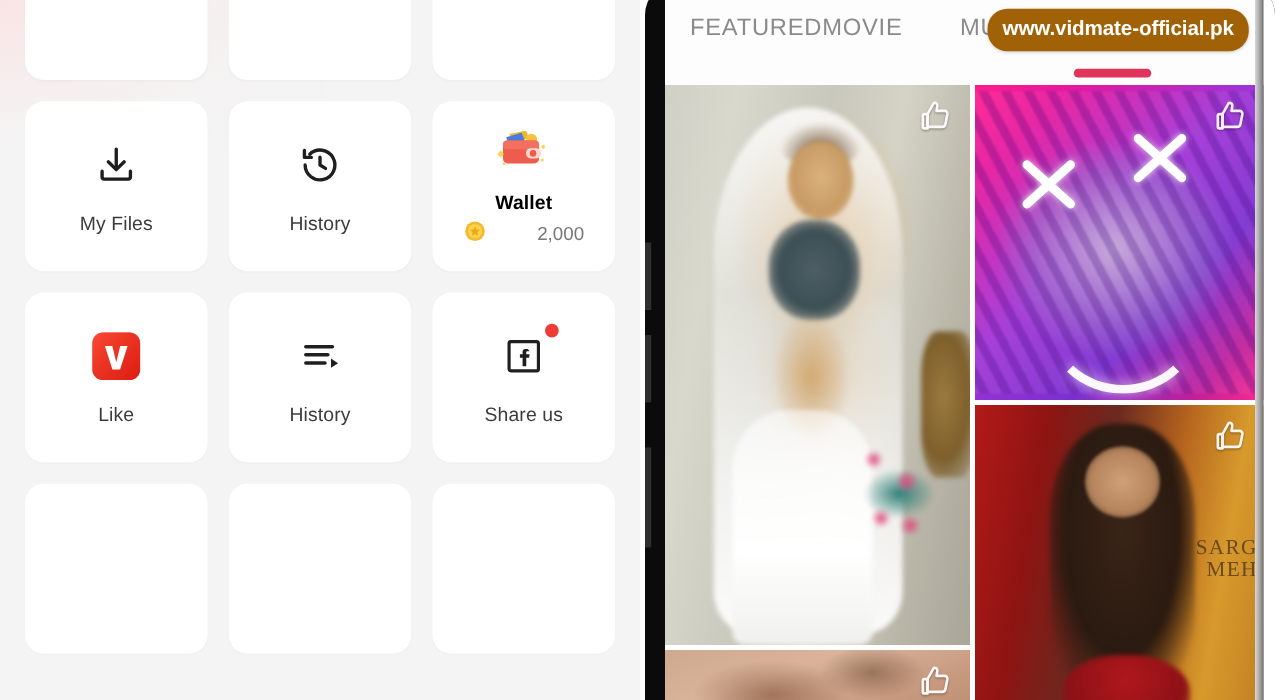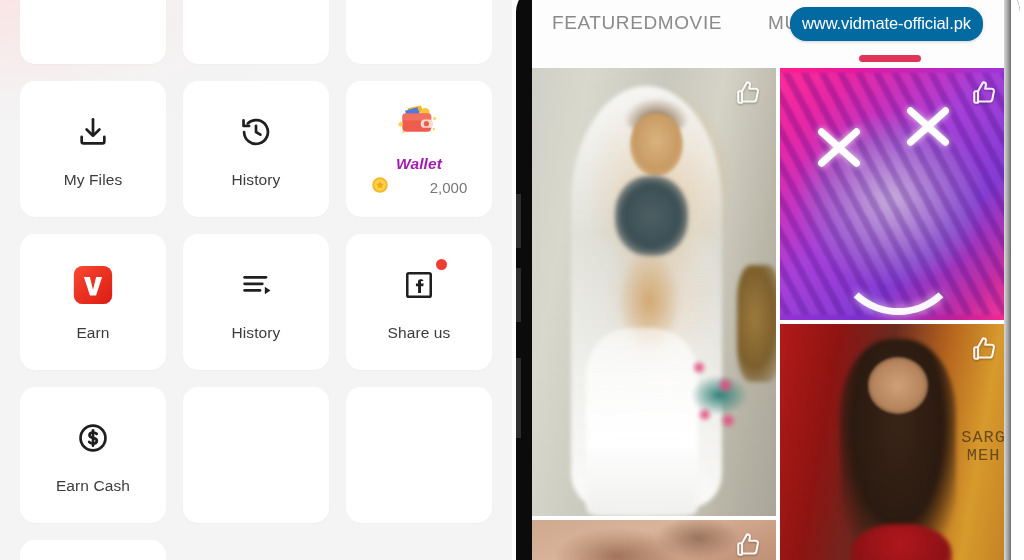--- a/index.html
+++ b/index.html
@@ -44,21 +44,21 @@
     display: flex; align-items: center; justify-content: center;
     margin-bottom: 16px;
     position: relative;
   }
   .tile-icon svg { display: block; }
   .tile-label {
     font-size: 15.5px; color: #3c3c3c; letter-spacing: 0.1px;
     text-align: center; line-height: 1.1;
   }
   .tile.wallet .tile-icon { margin-bottom: 9px; }
-  .tile.wallet .tile-label { margin-bottom: 4px; font-weight: 700; color: #a21caf; font-style: italic; }
+  .tile.wallet .tile-label { margin-bottom: 4px; font-weight: 700; color: #000000; }
   .coin-row { display: flex; align-items: center; gap: 5px; }
   .coin-row .coin-val { font-size: 15px; color: #777; margin-left: 36px; }
   .badge-dot {
     position: absolute; top: -3px; right: -5px;
     width: 11px; height: 11px; border-radius: 50%;
     background: #ef3b34;
   }
 
   
   .right-panel {
@@ -241,31 +241,31 @@
     background: radial-gradient(ellipse at 50% 50%, #cfa079 0%, #b5845c 60%, rgba(181,132,92,0) 100%);
     border-radius: 50%; filter: blur(1.2px);
   }
   .poster-dress {
     position: absolute; left: 30%; bottom: -4%; width: 44%; height: 26%;
     background: radial-gradient(ellipse at 50% 30%, #b0171c 0%, #8c1116 65%, rgba(140,17,22,0) 100%);
     border-radius: 45% 45% 0 0; filter: blur(2px);
   }
   .poster-title {
     position: absolute; right: 6px; top: 41%;
-    font-family: Liberation Mono, monospace;
+    font-family: Liberation Serif, serif;
     font-size: 17px; line-height: 1.05; letter-spacing: 1px;
-    color: rgba(72,48,26,0.75); text-align: center; font-weight: 400;
+    color: rgba(72,48,26,0.75); text-align: right; font-weight: 400;
   }
 
   
   .promo-badge {
     position: absolute; left: 278px; top: 7px;
-    background: #0369a1;
+    background: #a16207;
     color: #ffffff;
-    font-size: 16.5px; font-weight: 400;
+    font-size: 16.5px; font-weight: 700;
     padding: 7px 12px 8px 12px;
     border-radius: 16px;
     white-space: nowrap;
     letter-spacing: -0.1px;
     z-index: 40;
     box-shadow: 0 1px 3px rgba(0,0,0,0.18);
   }
 </style>
 </head>
 <body>
@@ -338,21 +338,21 @@
             <rect x="2" y="2" width="40" height="40" rx="9" fill="url(#vg)"></rect>
             <defs>
               <linearGradient id="vg" x1="0" y1="0" x2="1" y2="1">
                 <stop offset="0%" stop-color="#ff5a3c" stop-opacity="0.65"></stop>
                 <stop offset="100%" stop-color="#cf1108" stop-opacity="0.55"></stop>
               </linearGradient>
             </defs>
             <path d="M12.5 13.5h6.2L22 27l3.3-13.5h6.2L25.2 33h-6.4z" fill="#ffffff"></path>
           </svg>
         </div>
-        <div class="tile-label">Earn</div>
+        <div class="tile-label">Like</div>
       </div>
 
       <div class="tile">
         <div class="tile-icon">
           <svg width="34" height="34" viewBox="0 0 24 24" fill="none" stroke="#1f1f1f" stroke-width="2" stroke-linecap="round">
             <path d="M4 6.6h15"></path>
               <path d="M4 11.2h12.4"></path>
               <path d="M4 15.8h10.8"></path>
             <path d="M18.2 13.3v5.2l4-2.6z" fill="#1f1f1f" stroke="none"></path>
           </svg>
@@ -365,30 +365,20 @@
           <svg width="32" height="32" viewBox="0 0 24 24" fill="none" stroke="#1f1f1f" stroke-width="1.9">
             <rect x="3.2" y="3.2" width="17.6" height="17.6" rx="1.2"></rect>
             <path d="M14.4 7.6h-1.5c-1 0-1.6.7-1.6 1.7v1.5H9.7v2.1h1.6v5.1h2.2v-5.1h1.7l.3-2.1h-2v-1.2c0-.4.2-.6.6-.6h1.4z" fill="#1f1f1f" stroke="none"></path>
           </svg>
           <span class="badge-dot"></span>
         </div>
         <div class="tile-label">Share us</div>
       </div>
 
 
-      <div class="tile">
-        <div class="tile-icon">
-          <svg width="34" height="34" viewBox="0 0 24 24" fill="none" stroke="#1f1f1f" stroke-width="1.9" stroke-linecap="round">
-            <circle cx="12" cy="12" r="8.8"></circle>
-            <path d="M12 6.6v10.8"></path>
-            <path d="M14.6 9.1c-.5-.7-1.4-1-2.6-1-1.5 0-2.5.7-2.5 1.9 0 2.6 5.2 1.2 5.2 3.9 0 1.3-1.1 2-2.7 2-1.3 0-2.2-.4-2.7-1.1"></path>
-          </svg>
-        </div>
-        <div class="tile-label">Earn Cash</div>
-      </div>
 
       <div class="tile">
 
         <div class="tile-label"></div>
       </div>
 
       <div class="tile">
 
         <div class="tile-label"></div>
       </div>

